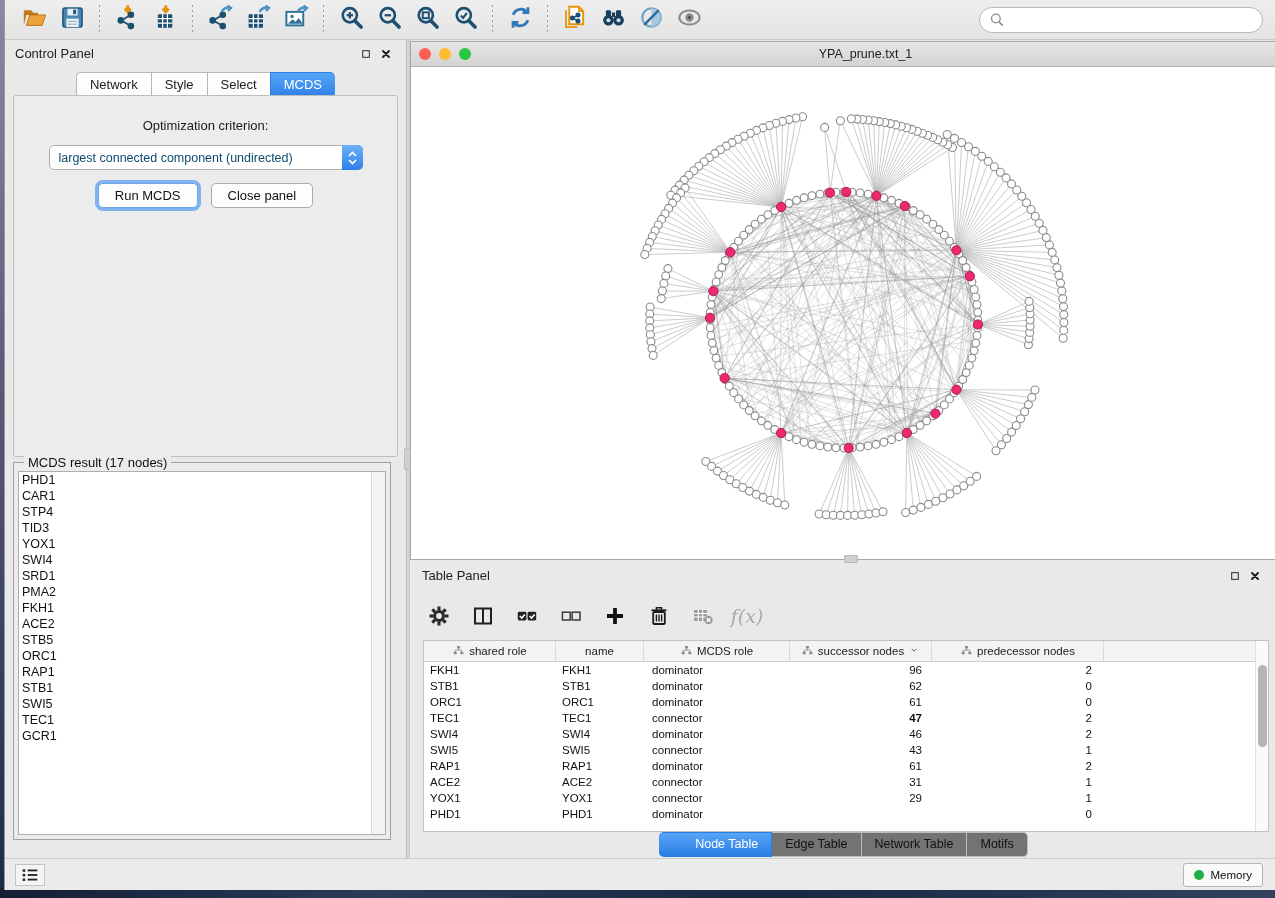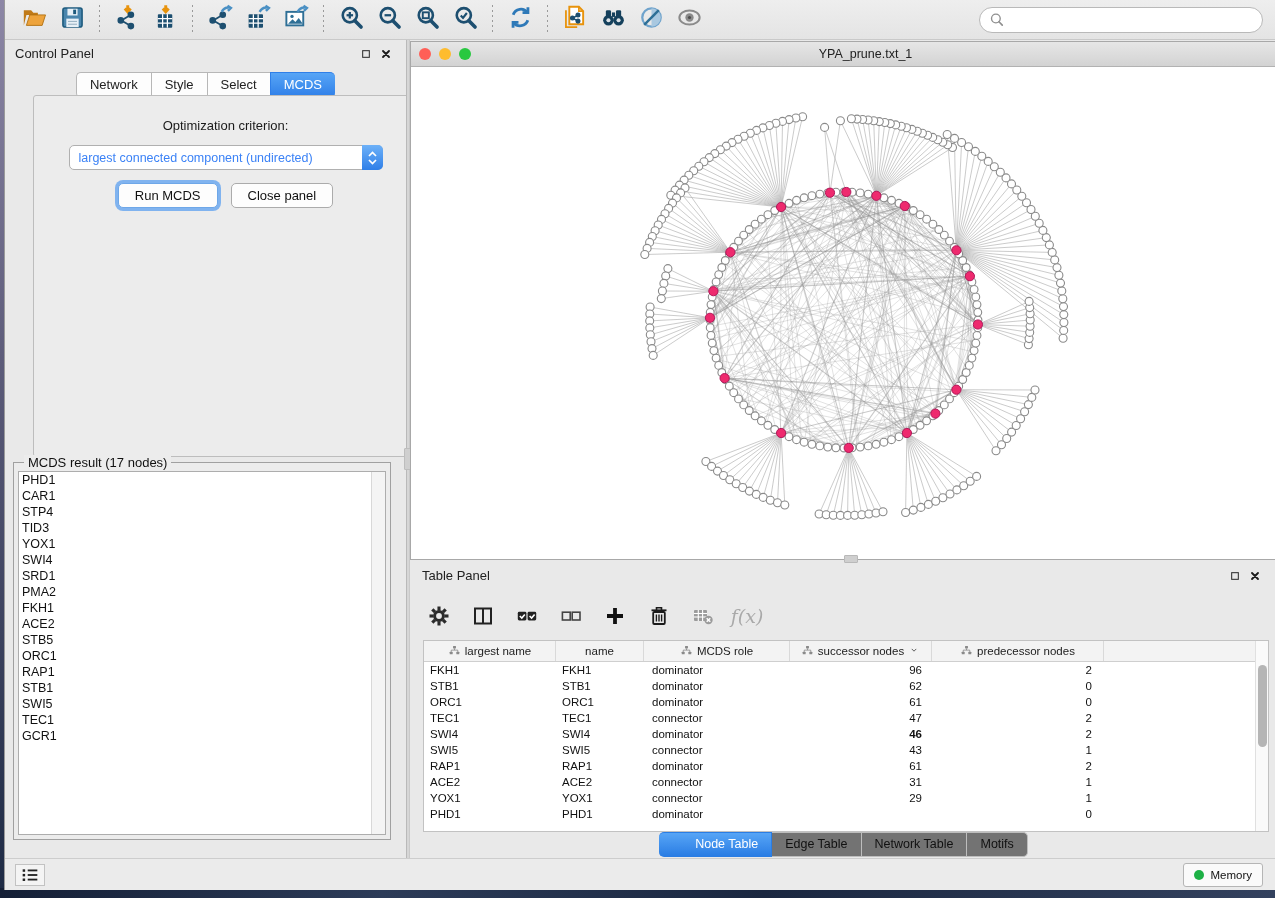--- a/index.html
+++ b/index.html
@@ -32,25 +32,25 @@
                   display:flex; align-items:center; padding:0 10px; }
   .panel-title { font-size:13px; color:#222; flex:1; }
   .panel-hicon { width:20px; height:18px; display:flex; align-items:center; justify-content:center; }
   .cp-tabs { position:absolute; top:32px; left:0; width:100%; display:flex; justify-content:center; }
   .cp-tab { font-size:13px; padding:4px 13px 5px; background:#fdfdfd; color:#222;
             border:1px solid #b7b7b7; border-right:none; }
   .cp-tab:first-child { border-radius:5px 0 0 5px; }
   .cp-tab.active { background:linear-gradient(#57a5f6,#2f7fe8); color:#fff;
                    border-color:#2f7fe8; border-radius:0 5px 5px 0; }
   .cp-options { position:absolute; left:8px; top:55px; width:385px; height:362px;
-                background:#ececec; border:1px solid #bdbdbd; border-radius:3px;margin-left:20px; }
+                background:#ececec; border:1px solid #bdbdbd; border-radius:3px; }
   .opt-label { margin-top:22px; text-align:center; font-size:13px; color:#1a1a1a; }
   .opt-select { margin:12px auto 0; width:314px; height:25px; background:#fff;
                 border:1px solid #b0b0b0; border-radius:5px; display:flex; align-items:center; }
-  .opt-select .val { flex:1; font-size:12.5px; padding-left:9px; color:#3b82f6; white-space:nowrap; }
+  .opt-select .val { flex:1; font-size:12.5px; padding-left:9px; color:#0c4a6e; white-space:nowrap; }
   .opt-select .stepper { width:21px; height:25px; margin-right:-1px; border-radius:0 5px 5px 0;
                 background:linear-gradient(#6db1f8,#2f7fe8); display:flex; flex-direction:column;
                 align-items:center; justify-content:center; color:#fff; }
   .opt-buttons { margin-top:13px; display:flex; justify-content:center; gap:13px; }
   .cp-btn { font-size:13px; color:#111; background:#fdfdfd; border:1px solid #ababab;
             border-radius:5px; padding:4px 16px; }
   .cp-btn.focused { box-shadow:0 0 0 3px rgba(92,160,240,.75); border-color:#6ea7e8; }
   .mcds-fieldset { position:absolute; left:8px; top:422px; width:378px; height:378px;
                    border:1px solid #a0a0a0; background:#ececec; }
   .mcds-legend { position:absolute; top:-8px; left:10px; background:#ececec; padding:0 4px;
@@ -1213,21 +1213,21 @@
           <div class="nt-header" id="nt-header">
               <div class="nt-hcell" style="width: 132px;">
                 <span><svg width="13" height="13" viewBox="0 0 24 24">
                     <g fill="#8a8a8a">
                       <rect x="9.3" y="3.5" width="5.4" height="4.6" rx="0.8"></rect>
                       <rect x="3.2" y="14.5" width="5.4" height="4.6" rx="0.8"></rect>
                       <rect x="15.4" y="14.5" width="5.4" height="4.6" rx="0.8"></rect>
                     </g>
                     <path d="M12 8.1 v3.2 M6 14.5 v-3.2 h12 v3.2" fill="none" stroke="#8a8a8a" stroke-width="1.5"></path>
                   </svg></span>
-                <span>largest name</span>
+                <span>shared role</span>
               </div>
               <div class="nt-hcell" style="width: 88px;">
                 <span>name</span>
               </div>
               <div class="nt-hcell" style="width: 146px;">
                 <span><svg width="13" height="13" viewBox="0 0 24 24">
                     <g fill="#8a8a8a">
                       <rect x="9.3" y="3.5" width="5.4" height="4.6" rx="0.8"></rect>
                       <rect x="3.2" y="14.5" width="5.4" height="4.6" rx="0.8"></rect>
                       <rect x="15.4" y="14.5" width="5.4" height="4.6" rx="0.8"></rect>
@@ -1281,28 +1281,28 @@
                 <div class="nt-cell" style="width: 132px; text-align: left; padding-left: 6px;">ORC1</div>
                 <div class="nt-cell" style="width: 88px; text-align: left; padding-left: 6px;">ORC1</div>
                 <div class="nt-cell" style="width: 146px; text-align: left; padding-left: 8px;">dominator</div>
                 <div class="nt-cell" style="width: 142px; text-align: right; padding-right: 10px;">61</div>
                 <div class="nt-cell" style="width: 172px; text-align: right; padding-right: 12px;">0</div>
               </div>
               <div class="nt-row">
                 <div class="nt-cell" style="width: 132px; text-align: left; padding-left: 6px;">TEC1</div>
                 <div class="nt-cell" style="width: 88px; text-align: left; padding-left: 6px;">TEC1</div>
                 <div class="nt-cell" style="width: 146px; text-align: left; padding-left: 8px;">connector</div>
-                <div class="nt-cell" style="width: 142px; text-align: right; padding-right: 10px;">47</div>
+                <div class="nt-cell" style="width: 142px; text-align: right; padding-right: 10px; font-weight: bold;">47</div>
                 <div class="nt-cell" style="width: 172px; text-align: right; padding-right: 12px;">2</div>
               </div>
               <div class="nt-row">
                 <div class="nt-cell" style="width: 132px; text-align: left; padding-left: 6px;">SWI4</div>
                 <div class="nt-cell" style="width: 88px; text-align: left; padding-left: 6px;">SWI4</div>
                 <div class="nt-cell" style="width: 146px; text-align: left; padding-left: 8px;">dominator</div>
-                <div class="nt-cell" style="width: 142px; text-align: right; padding-right: 10px; font-weight: bold;">46</div>
+                <div class="nt-cell" style="width: 142px; text-align: right; padding-right: 10px;">46</div>
                 <div class="nt-cell" style="width: 172px; text-align: right; padding-right: 12px;">2</div>
               </div>
               <div class="nt-row">
                 <div class="nt-cell" style="width: 132px; text-align: left; padding-left: 6px;">SWI5</div>
                 <div class="nt-cell" style="width: 88px; text-align: left; padding-left: 6px;">SWI5</div>
                 <div class="nt-cell" style="width: 146px; text-align: left; padding-left: 8px;">connector</div>
                 <div class="nt-cell" style="width: 142px; text-align: right; padding-right: 10px;">43</div>
                 <div class="nt-cell" style="width: 172px; text-align: right; padding-right: 12px;">1</div>
               </div>
               <div class="nt-row">

